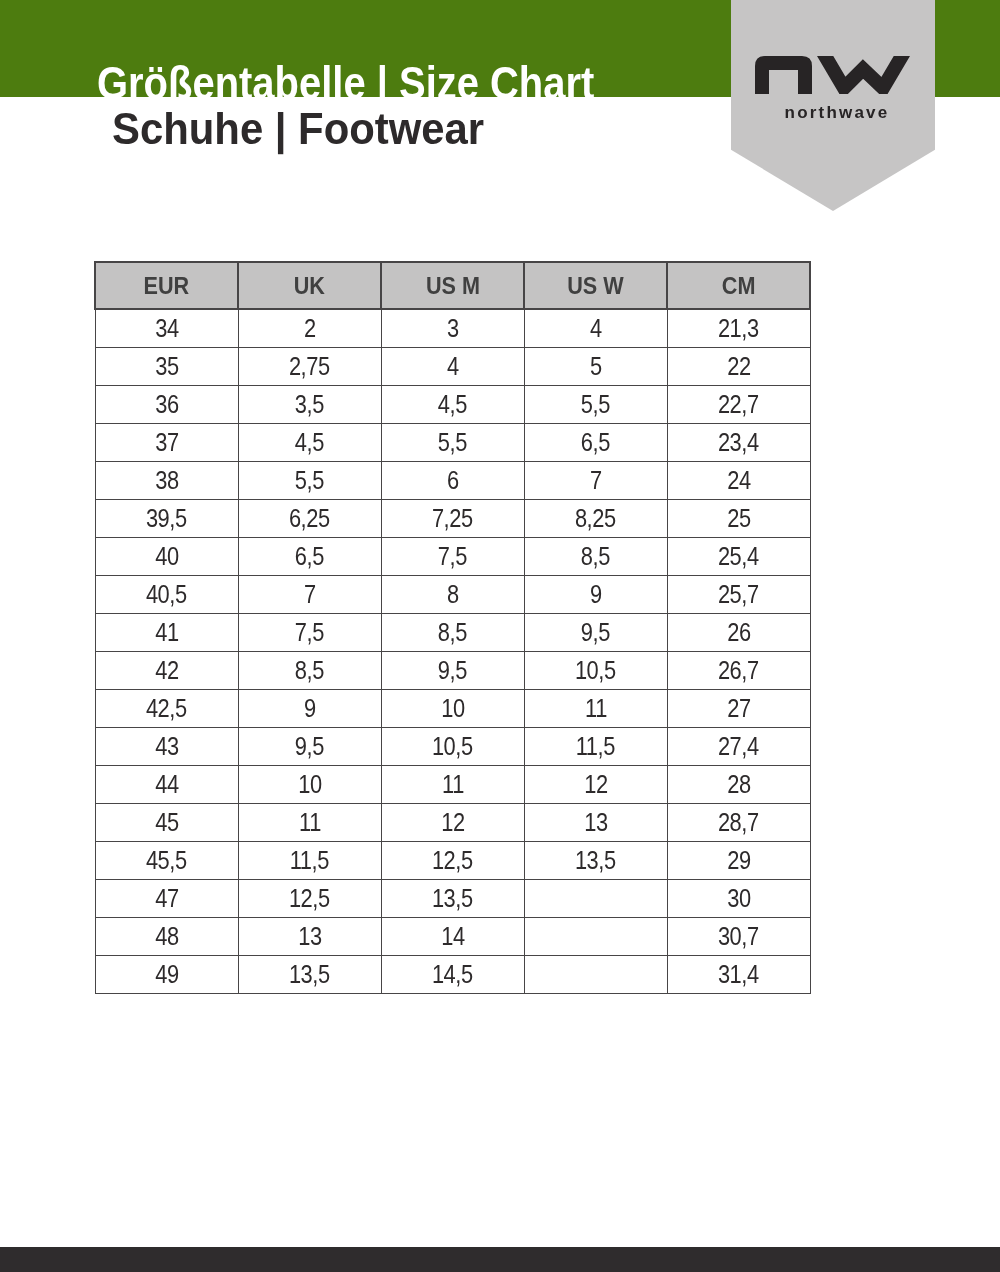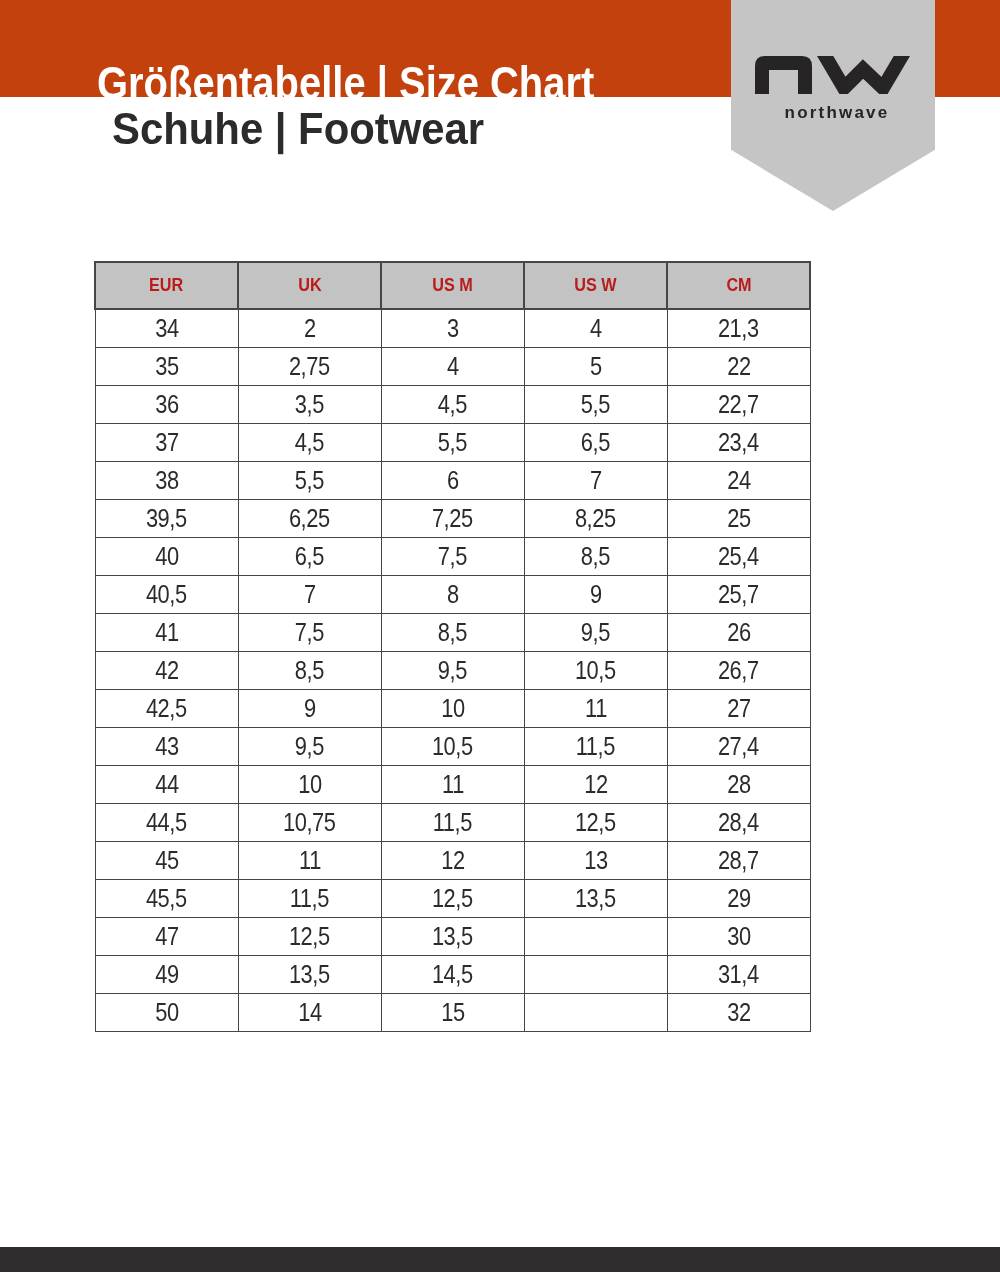--- a/index.html
+++ b/index.html
@@ -4,21 +4,21 @@
 <style>
   * { box-sizing: border-box; }
   html, body { margin: 0; padding: 0; background: #ffffff; }
   .page {
     position: relative; width: 1000px; height: 1272px;
     background: #ffffff; overflow: hidden;
     font-family: "Liberation Sans", sans-serif;
   }
   .top-bar {
     position: absolute; left: 0; top: 0; width: 1000px; height: 97px;
-    background: #c2410c; overflow: hidden;
+    background: #4d7c0f; overflow: hidden;
   }
   .main-title {
     position: absolute; left: 97px; bottom: -9px; margin: 0;
     white-space: nowrap; font-size: 47px; line-height: 1; font-weight: bold;
     color: #ffffff; transform: scaleX(.85); transform-origin: left bottom;
   }
   .subtitle {
     position: absolute; left: 112px; top: 106px; margin: 0;
     white-space: nowrap; font-size: 45px; line-height: 1; font-weight: bold;
     color: #2d2a2b; transform: scaleX(.93); transform-origin: left top;
@@ -33,21 +33,21 @@
     position: absolute; left: 0; top: 99px; width: 100%; margin: 4px;
     text-align: center; font-size: 17px; font-weight: bold;
     letter-spacing: 2.2px; color: #272425;
   }
   .size-table {
     position: absolute; left: 94px; top: 261px; width: 717px;
     border-collapse: collapse; table-layout: fixed;
   }
   .size-table th {
     height: 47px; background: #c4c3c3; border: 2px solid #474546;
-    font-size: 18px; font-weight: bold; color: #b91c1c;
+    font-size: 24px; font-weight: bold; color: #404040;
     text-align: center; vertical-align: middle; padding: 0;
   }
   .size-table td {
     height: 38px; border: 1.5px solid #474546;
     font-size: 26px; font-weight: normal; color: #2d2a2b;
     text-align: center; vertical-align: middle; padding: 0;
   }
   .cond { display: inline-block; transform: scaleX(.84); letter-spacing: -0.5px; }
   th .cond { transform: scaleX(.9); letter-spacing: 0; }
   .bottom-bar {
@@ -170,27 +170,20 @@
           <td><span class="cond">27,4</span></td>
         </tr>
         <tr>
           <td><span class="cond">44</span></td>
           <td><span class="cond">10</span></td>
           <td><span class="cond">11</span></td>
           <td><span class="cond">12</span></td>
           <td><span class="cond">28</span></td>
         </tr>
         <tr>
-          <td><span class="cond">44,5</span></td>
-          <td><span class="cond">10,75</span></td>
-          <td><span class="cond">11,5</span></td>
-          <td><span class="cond">12,5</span></td>
-          <td><span class="cond">28,4</span></td>
-        </tr>
-        <tr>
           <td><span class="cond">45</span></td>
           <td><span class="cond">11</span></td>
           <td><span class="cond">12</span></td>
           <td><span class="cond">13</span></td>
           <td><span class="cond">28,7</span></td>
         </tr>
         <tr>
           <td><span class="cond">45,5</span></td>
           <td><span class="cond">11,5</span></td>
           <td><span class="cond">12,5</span></td>
@@ -198,31 +191,31 @@
           <td><span class="cond">29</span></td>
         </tr>
         <tr>
           <td><span class="cond">47</span></td>
           <td><span class="cond">12,5</span></td>
           <td><span class="cond">13,5</span></td>
           <td><span class="cond"></span></td>
           <td><span class="cond">30</span></td>
         </tr>
         <tr>
+          <td><span class="cond">48</span></td>
+          <td><span class="cond">13</span></td>
+          <td><span class="cond">14</span></td>
+          <td><span class="cond"></span></td>
+          <td><span class="cond">30,7</span></td>
+        </tr>
+        <tr>
           <td><span class="cond">49</span></td>
           <td><span class="cond">13,5</span></td>
           <td><span class="cond">14,5</span></td>
           <td><span class="cond"></span></td>
           <td><span class="cond">31,4</span></td>
         </tr>
-        <tr>
-          <td><span class="cond">50</span></td>
-          <td><span class="cond">14</span></td>
-          <td><span class="cond">15</span></td>
-          <td><span class="cond"></span></td>
-          <td><span class="cond">32</span></td>
-        </tr>
       </tbody>
   </table>
 
   <div class="bottom-bar"></div>
 
 </div>
 
 </body></html>

